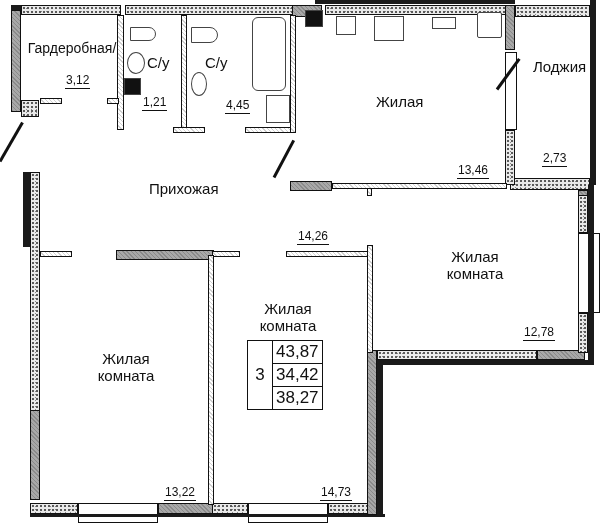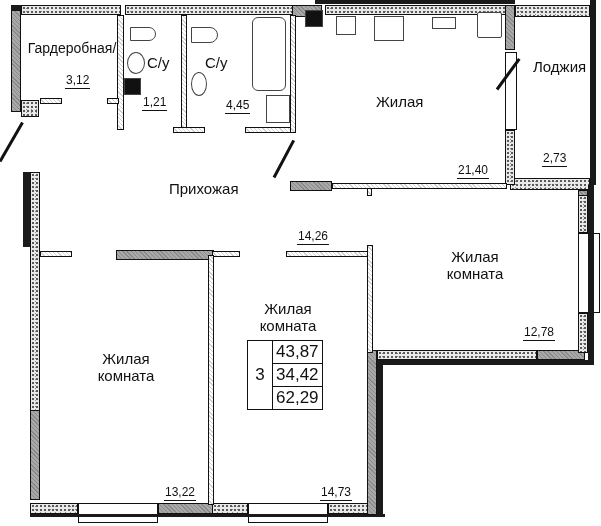--- a/index.html
+++ b/index.html
@@ -113,26 +113,26 @@
   </div>
   <div class="area" style="left:65px;top:72px;">3,12</div>
 
   <div class="lbl" style="left:147px;top:54px;">С/у</div>
   <div class="area" style="left:142px;top:94px;">1,21</div>
 
   <div class="lbl" style="left:205px;top:54px;">С/у</div>
   <div class="area" style="left:225px;top:97px;">4,45</div>
 
   <div class="lbl" style="left:376px;top:93px;">Жилая</div>
-  <div class="area" style="left:457px;top:162px;">21,40</div>
+  <div class="area" style="left:457px;top:162px;">13,46</div>
 
   <div class="lbl" style="left:533px;top:58px;">Лоджия</div>
   <div class="area" style="left:542px;top:150px;">2,73</div>
 
-  <div class="lbl" style="left:149px;top:180px;margin-left:20px;">Прихожая</div>
+  <div class="lbl" style="left:149px;top:180px;">Прихожая</div>
   <div class="area" style="left:297px;top:228px;">14,26</div>
 
   <div class="lbl" style="left:440px;top:248px;width:70px;">
     <div>Жилая</div>
     <div>комната</div>
   </div>
   <div class="area" style="left:523px;top:324px;">12,78</div>
 
   <div class="lbl" style="left:88px;top:350px;width:76px;">
     <div>Жилая</div>
@@ -144,16 +144,16 @@
     <div>Жилая</div>
     <div>комната</div>
   </div>
   <div class="area" style="left:320px;top:484px;">14,73</div>
 
   <div class="summary">
     <div class="cnt">3</div>
     <div class="vals">
       <div>43,87</div>
       <div>34,42</div>
-      <div>62,29</div>
+      <div>38,27</div>
     </div>
   </div>
 </div>
 
 </body></html>

